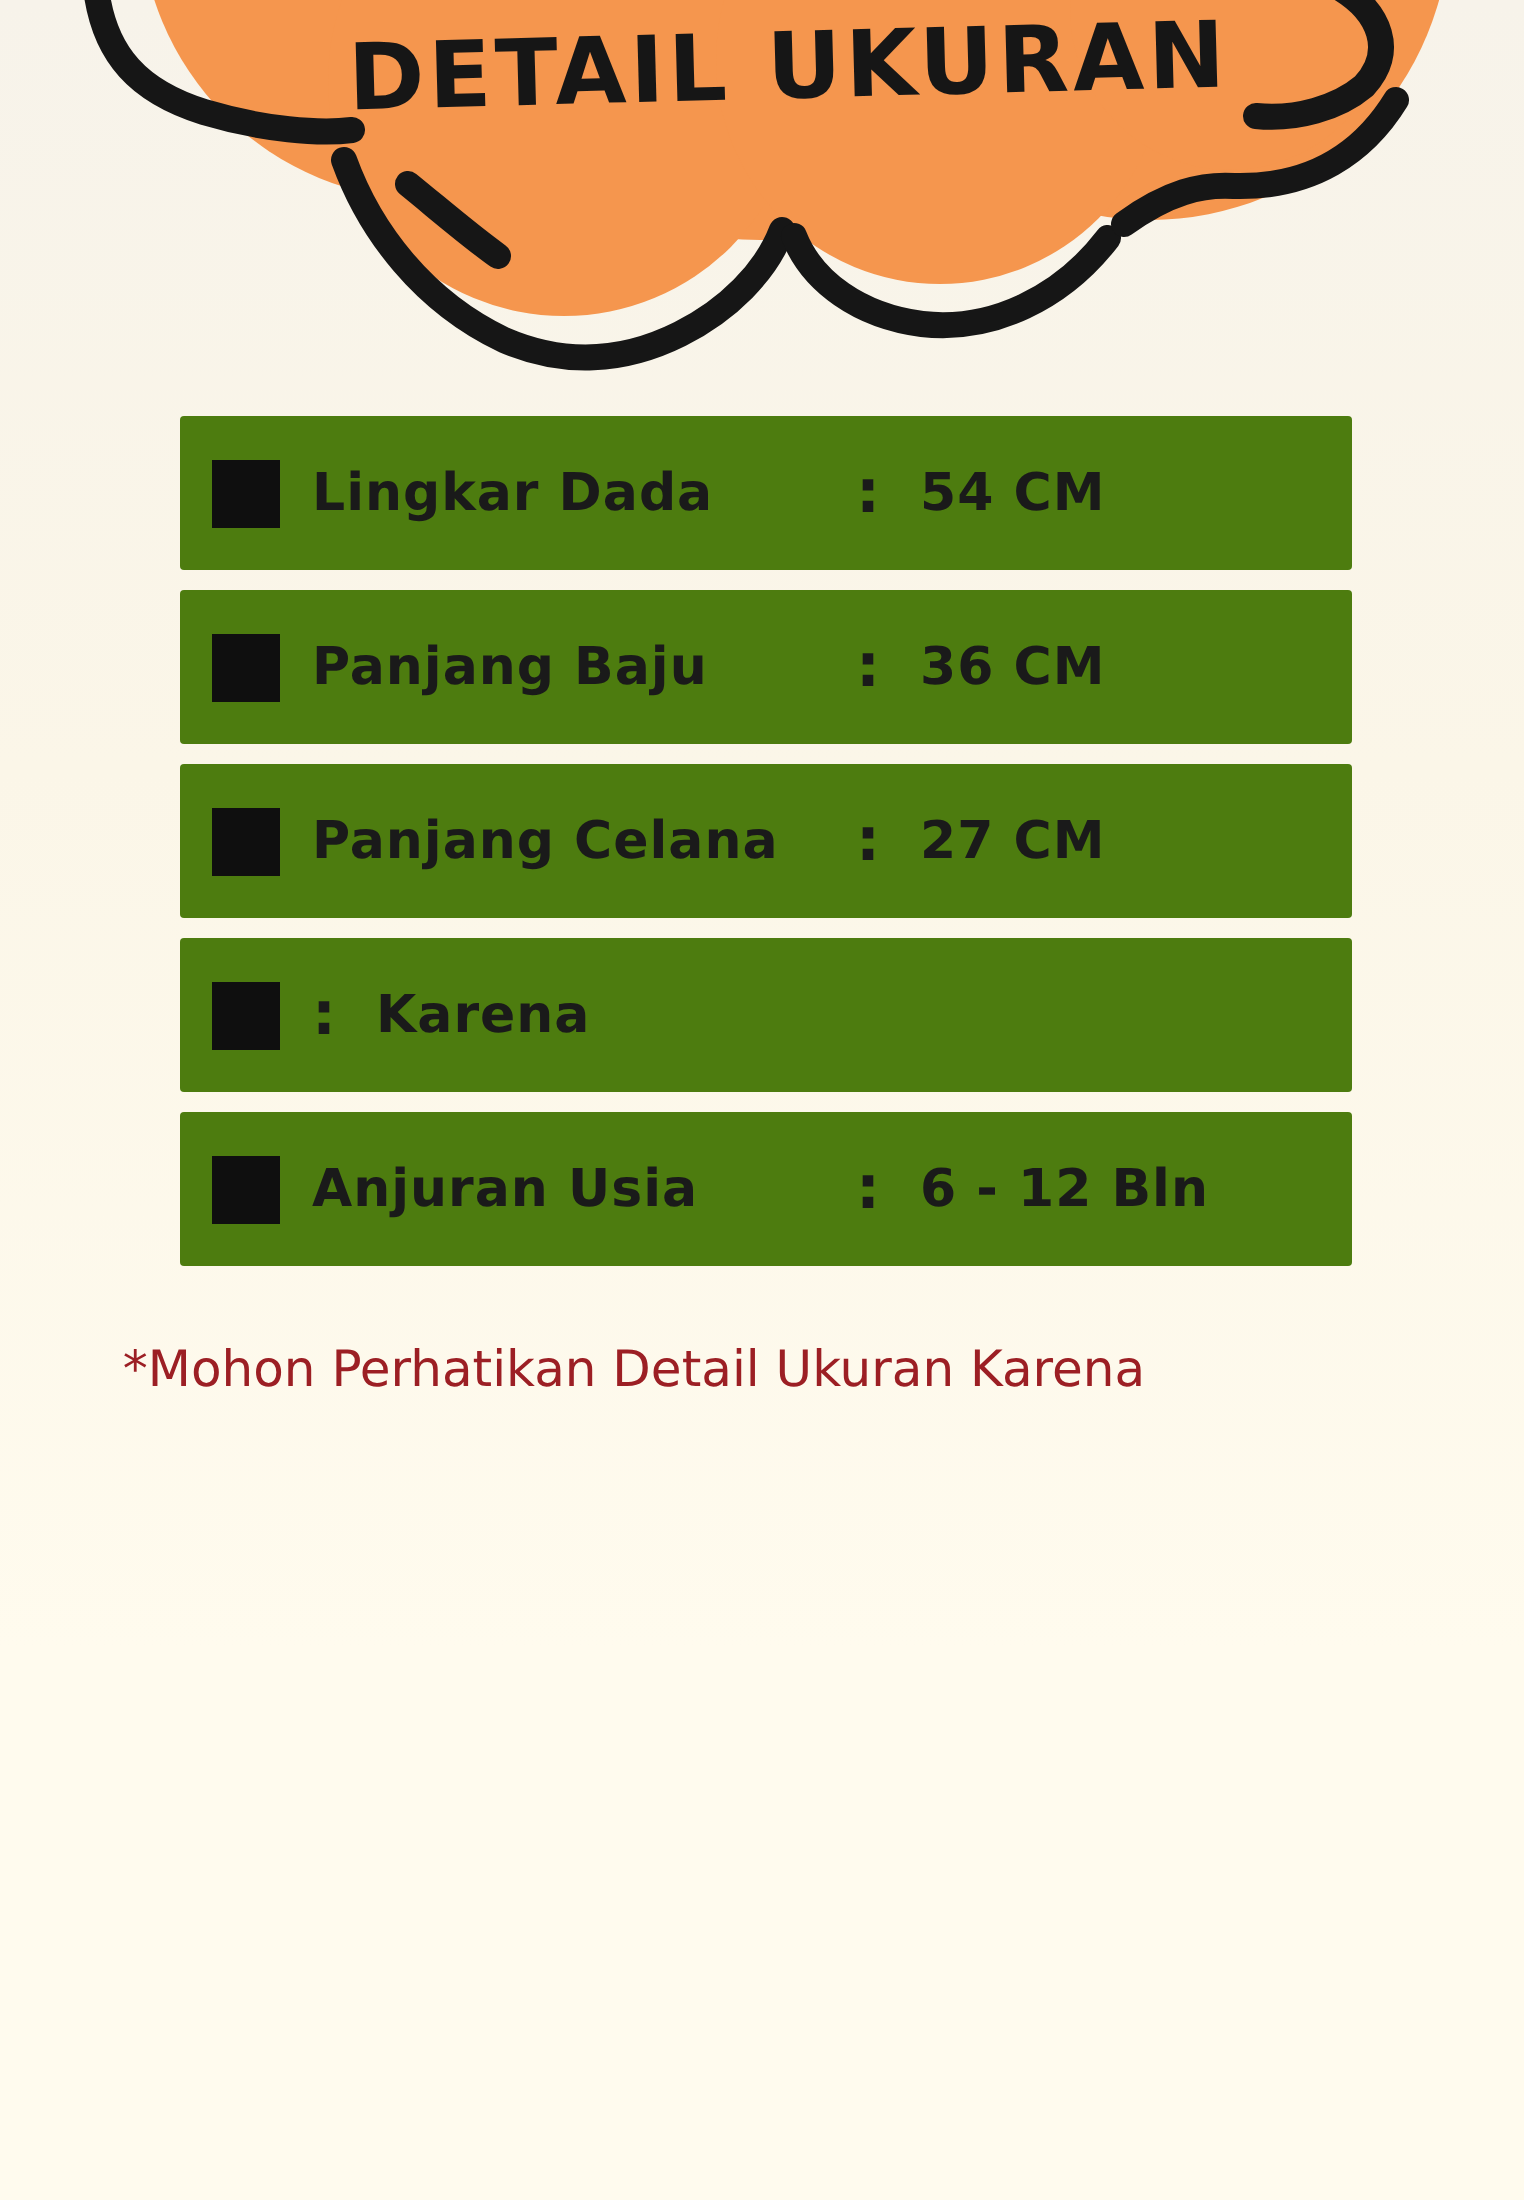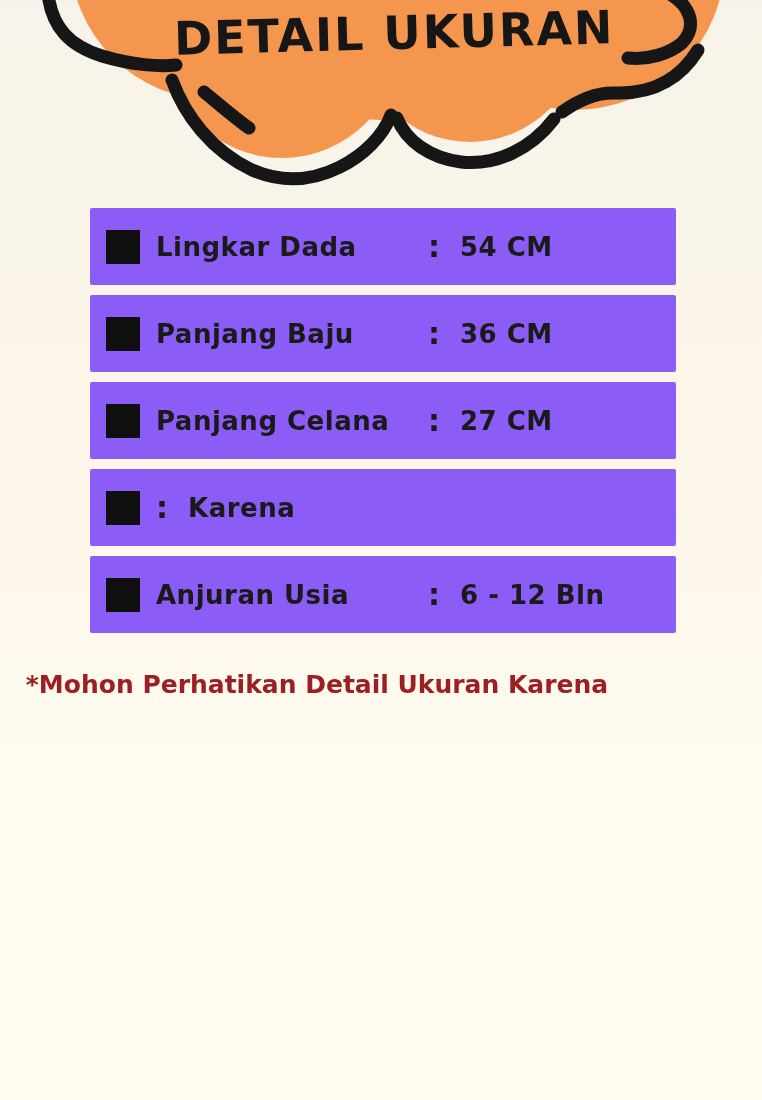--- a/index.html
+++ b/index.html
@@ -36,21 +36,21 @@
     top: 208px;
     left: 90px;
     width: 586px;
   }
   .row {
     display: flex;
     align-items: center;
     width: 586px;
     height: 77px;
     margin-bottom: 10px;
-    background: #8b5cf6;
+    background: #4d7c0f;
     border-radius: 2px;
     padding-left: 16px;
   }
   .bullet {
     width: 34px;
     height: 34px;
     background: #0f0f0f;
     flex: 0 0 34px;
     margin-right: 16px;
   }
@@ -78,21 +78,21 @@
 
   
   .note {
     position: absolute;
     top: 666px;
     left: 0;
     width: 634px;
     text-align: center;
     color: #9c1f24;
     font-size: 25px;
-    font-weight: 700;
+    font-weight: 400;
     line-height: 37px;
   }
 </style>
 </head>
 <body>
 
 <div class="cloud-wrap">
   <svg width="762" height="215" viewBox="0 0 762 215">
 
     <g fill="#f5964e">

